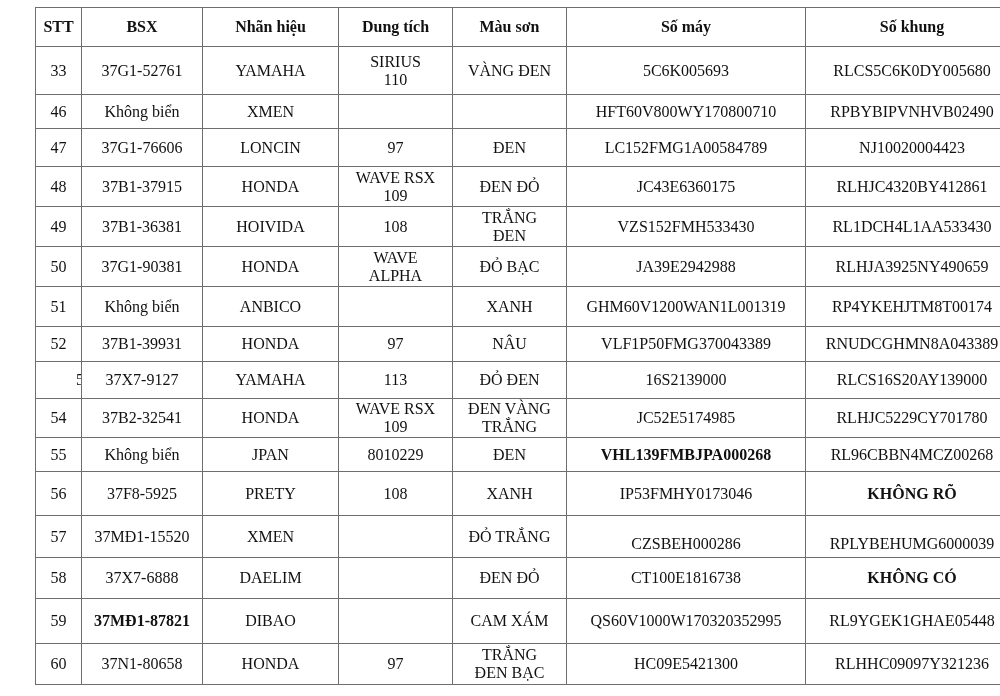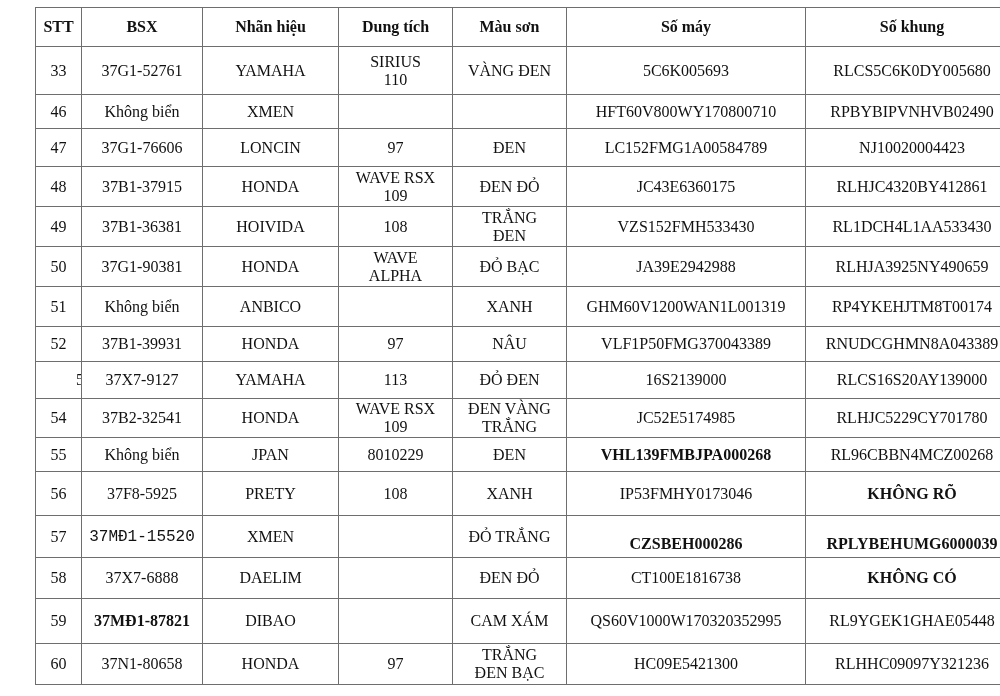--- a/index.html
+++ b/index.html
@@ -4,21 +4,21 @@
 <style>
   html, body { margin: 0; padding: 0; background: #ffffff; }
   body { width: 1000px; height: 696px; position: relative; overflow: hidden;
          font-family: "Liberation Serif", "DejaVu Serif", serif; color: #111; }
   table.vt { position: absolute; left: 10px; top: 7px; border-collapse: collapse;
              table-layout: fixed; width: 983px; margin-left: 25px; }
   table.vt td, table.vt th { border: 1px solid #6e6e6e; text-align: center; vertical-align: middle;
              padding: 0 2px; font-size: 16px; line-height: 18px; overflow: hidden; }
   table.vt th { font-weight: bold; font-size: 16px; }
   .b { font-weight: bold; }
-  .low { padding-top: 14px !important; font-weight: bold; }
+  .low { padding-top: 14px !important; }
 </style>
 </head>
 <body>
 
 <table class="vt">
   <colgroup>
     <col style="width:46px">
       <col style="width:121px">
       <col style="width:136px">
       <col style="width:114px">
@@ -147,21 +147,21 @@
         <td style="white-space: pre-line;">56</td>
         <td style="white-space: pre-line;">37F8-5925</td>
         <td style="white-space: pre-line;">PRETY</td>
         <td style="white-space: pre-line;">108</td>
         <td style="white-space: pre-line;">XANH</td>
         <td style="white-space: pre-line;">IP53FMHY0173046</td>
         <td class="b" style="white-space: pre-line;">KHÔNG RÕ</td>
       </tr>
       <tr style="height: 42px;">
         <td style="white-space: pre-line;">57</td>
-        <td style="white-space: pre-line; font-family: Liberation Mono, monospace;">37MĐ1-15520</td>
+        <td style="white-space: pre-line;">37MĐ1-15520</td>
         <td style="white-space: pre-line;">XMEN</td>
         <td style="white-space: pre-line;"></td>
         <td style="white-space: pre-line;">ĐỎ TRẮNG</td>
         <td class="low" style="white-space: pre-line;">CZSBEH000286</td>
         <td class="low" style="white-space: pre-line;">RPLYBEHUMG6000039</td>
       </tr>
       <tr style="height: 41px;">
         <td style="white-space: pre-line;">58</td>
         <td style="white-space: pre-line;">37X7-6888</td>
         <td style="white-space: pre-line;">DAELIM</td>

